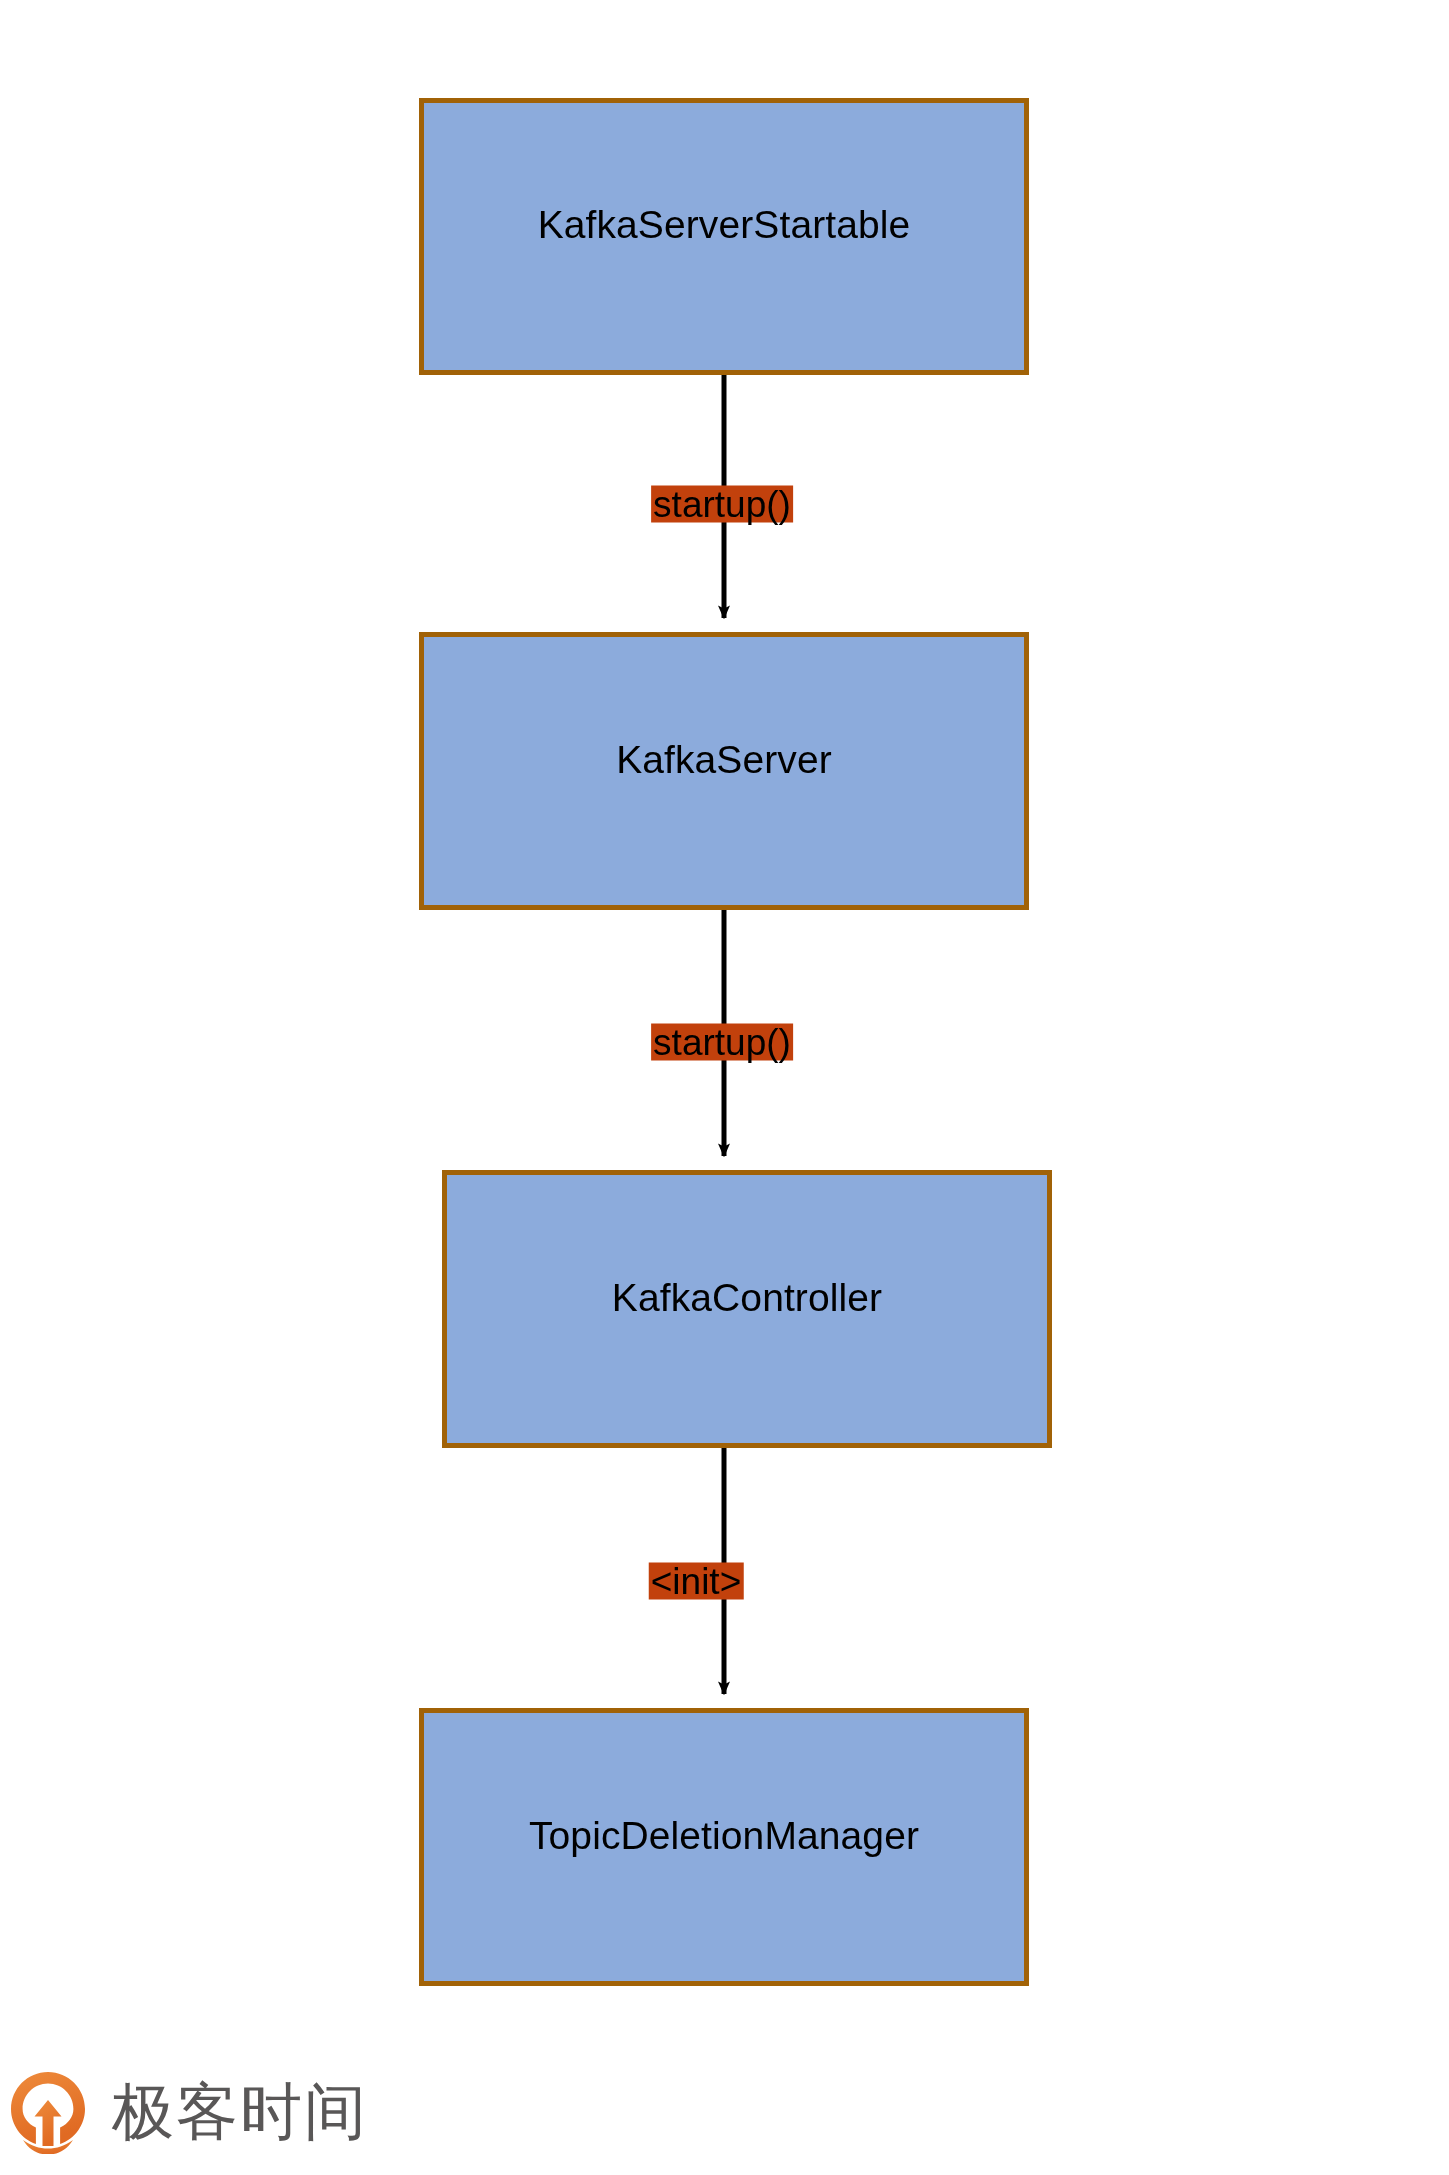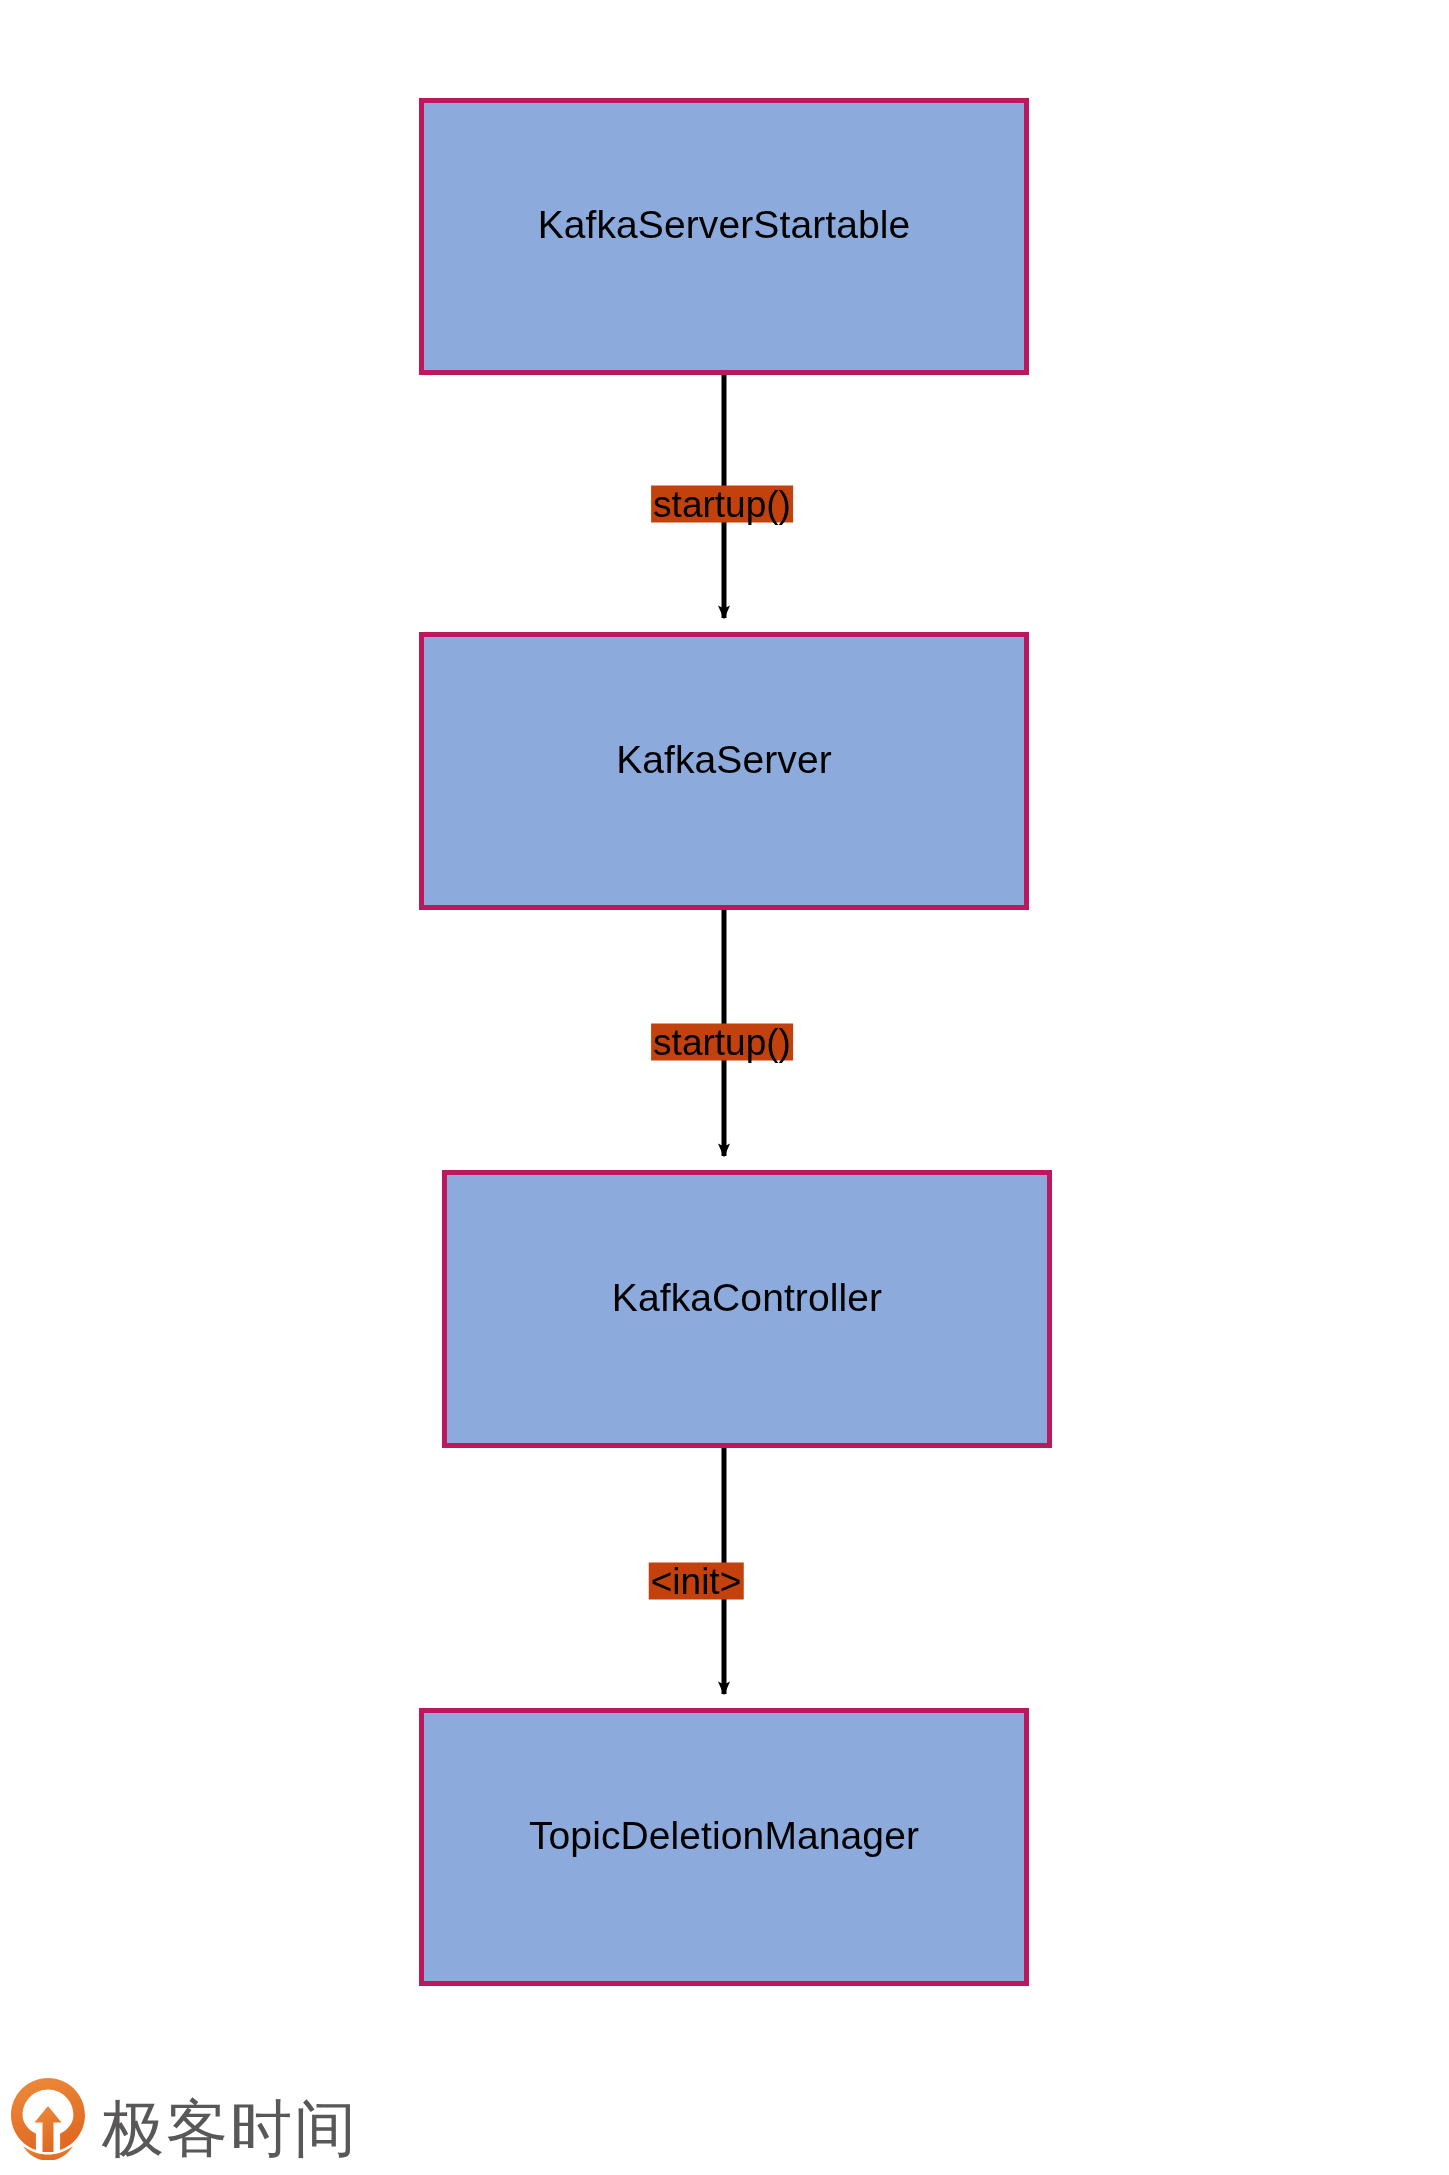--- a/index.html
+++ b/index.html
@@ -23,21 +23,21 @@
     top: 0;
     width: 1449px;
     height: 2175px;
   }
 
   
   .node-box {
     position: absolute;
     box-sizing: border-box;
     background: #8CABDC;
-    border: 5px solid #be185d;
+    border: 5px solid #a16207;
     display: flex;
     align-items: center;
     justify-content: center;
   }
   .node-label {
     font-size: 39px;
     line-height: 1;
     color: #000000;
     letter-spacing: 0.1px;
     white-space: nowrap;
@@ -76,22 +76,22 @@
   #edge-label-init      { left: 696px; top: 1581px; }
 
   
   #watermark {
     position: absolute;
     left: 8px;
     top: 2064px;
     width: 360px;
     height: 96px;
     display: flex;
-    align-items: flex-end;
-    gap: 14px;
+    align-items: center;
+    gap: 24px;
   }
   #watermark-mark {
     width: 80px;
     height: 84px;
     flex: 0 0 auto;
   }
   #watermark-text {
     font-size: 62px;
     line-height: 1;
     color: #595757;

